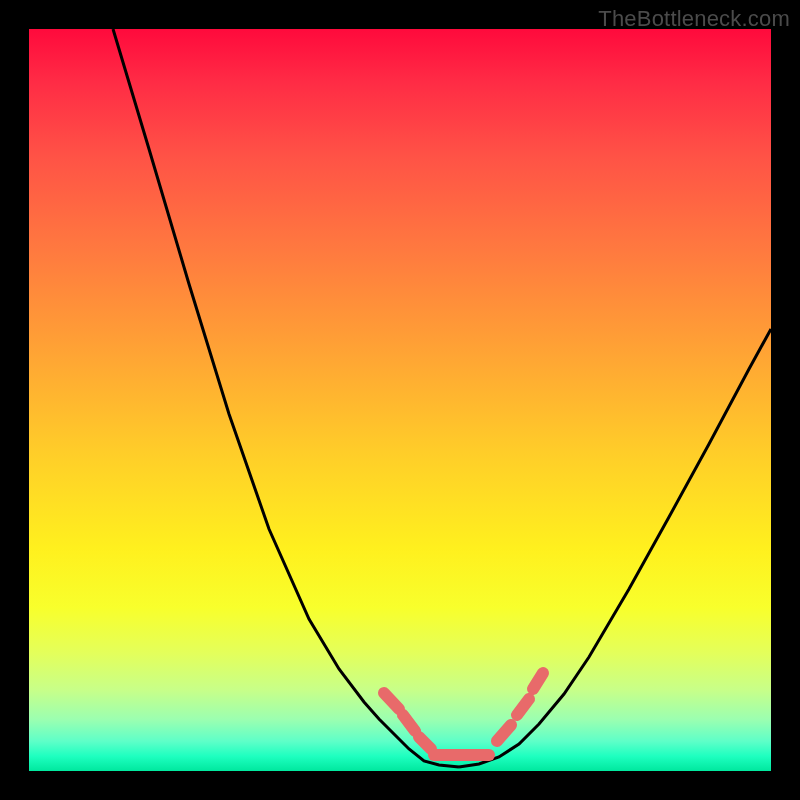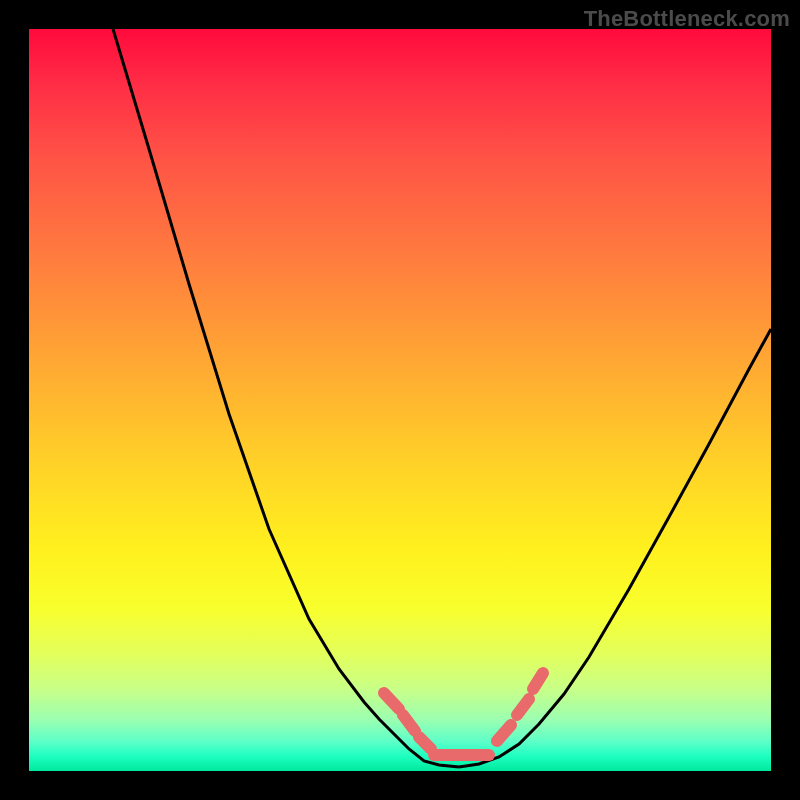--- a/index.html
+++ b/index.html
@@ -48,21 +48,21 @@
     width: 742px;
     height: 742px;
     overflow: visible;
   }
   .watermark {
     position: absolute;
     top: 6px;
     right: 10px;
     color: #4b4b4b;
     font-size: 22px;
-    font-weight: 700;
+    font-weight: 400;
     letter-spacing: 0.2px;
     user-select: none;
   }
 </style>
 </head>
 <body>
 
 <div class="frame">
   <div class="plot"></div>
 

